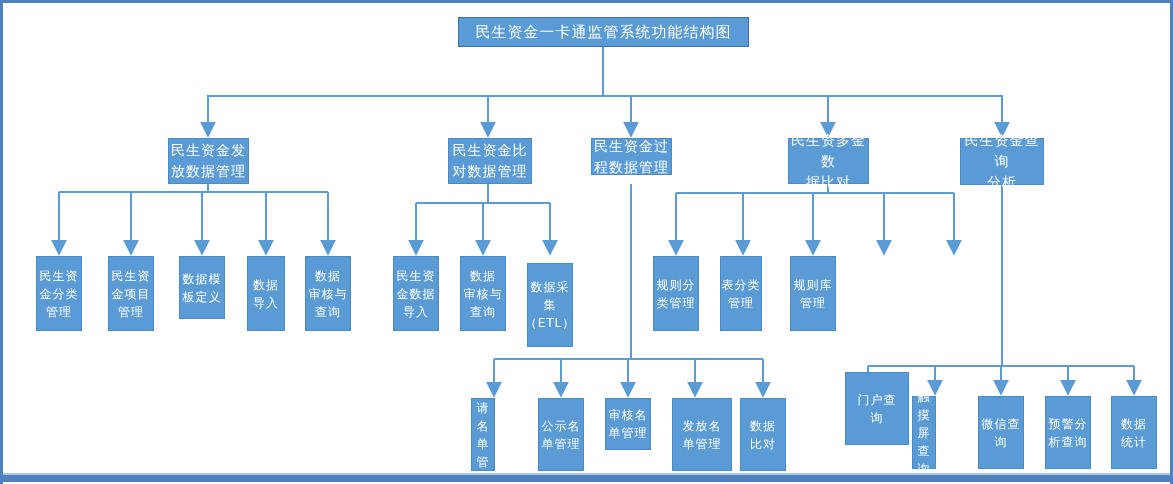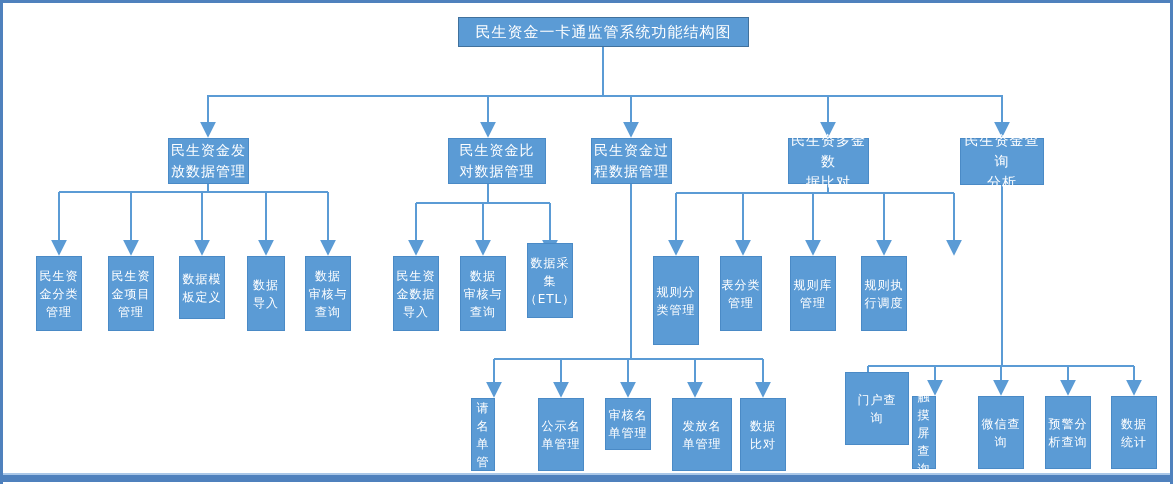--- a/index.html
+++ b/index.html
@@ -88,23 +88,23 @@
     <line class="cline" marker-end="url(#arw)" x1="932" y1="363" x2="932" y2="388"></line>
     <line class="cline" marker-end="url(#arw)" x1="998" y1="363" x2="998" y2="388"></line>
     <line class="cline" marker-end="url(#arw)" x1="1065" y1="363" x2="1065" y2="388"></line>
     <line class="cline" marker-end="url(#arw)" x1="1131" y1="363" x2="1131" y2="388"></line>
   </svg>
 
   <div class="node root-node" style="left:455px;top:14px;width:291px;height:30px">民生资金一卡通监管系统功能结构图</div>
 
   <div class="node branch" style="left:165px;top:135px;width:81px;height:46px">民生资金发
 放数据管理</div>
-  <div class="node branch" style="left:445px;top:135px;width:98px;height:46px">民生资金比
+  <div class="node branch" style="left:445px;top:135px;width:84px;height:46px">民生资金比
 对数据管理</div>
-  <div class="node branch" style="left:588px;top:135px;width:81px;height:46px">民生资金过
+  <div class="node branch" style="left:588px;top:135px;width:81px;height:37px">民生资金过
 程数据管理</div>
   <div class="node branch" style="left:785px;top:135px;width:81px;height:46px">民生资多金数
 据比对</div>
   <div class="node branch" style="left:957px;top:135px;width:84px;height:47px">民生资金查询
 分析</div>
 
   <div class="node leaf" style="left:33px;top:253px;width:46px;height:75px">民生资
 金分类
 管理</div>
   <div class="node leaf" style="left:105px;top:253px;width:46px;height:75px">民生资
@@ -117,32 +117,30 @@
   <div class="node leaf" style="left:302px;top:253px;width:46px;height:75px">数据
 审核与
 查询</div>
 
   <div class="node leaf" style="left:390px;top:253px;width:46px;height:75px">民生资
 金数据
 导入</div>
   <div class="node leaf" style="left:457px;top:253px;width:46px;height:75px">数据
 审核与
 查询</div>
-  <div class="node leaf" style="left:524px;top:240px;width:46px;height:75px">数据采
+  <div class="node leaf" style="left:524px;top:260px;width:46px;height:84px">数据采
 集
 （ETL）</div>
 
-  <div class="node leaf" style="left:650px;top:253px;width:46px;height:89px">规则分
+  <div class="node leaf" style="left:650px;top:253px;width:46px;height:75px">规则分
 类管理</div>
   <div class="node leaf" style="left:717px;top:253px;width:42px;height:75px">表分类
 管理</div>
   <div class="node leaf" style="left:787px;top:253px;width:46px;height:75px">规则库
 管理</div>
-  <div class="node leaf" style="left:858px;top:253px;width:46px;height:75px">规则执
-行调度</div>
 
   <div class="node leaf" style="left:468px;top:395px;width:24px;height:73px">申请名
 单管理</div>
   <div class="node leaf" style="left:535px;top:395px;width:46px;height:73px">公示名
 单管理</div>
   <div class="node leaf" style="left:602px;top:395px;width:46px;height:52px">审核名
 单管理</div>
   <div class="node leaf" style="left:669px;top:395px;width:60px;height:73px">发放名
 单管理</div>
   <div class="node leaf" style="left:737px;top:395px;width:46px;height:73px">数据

